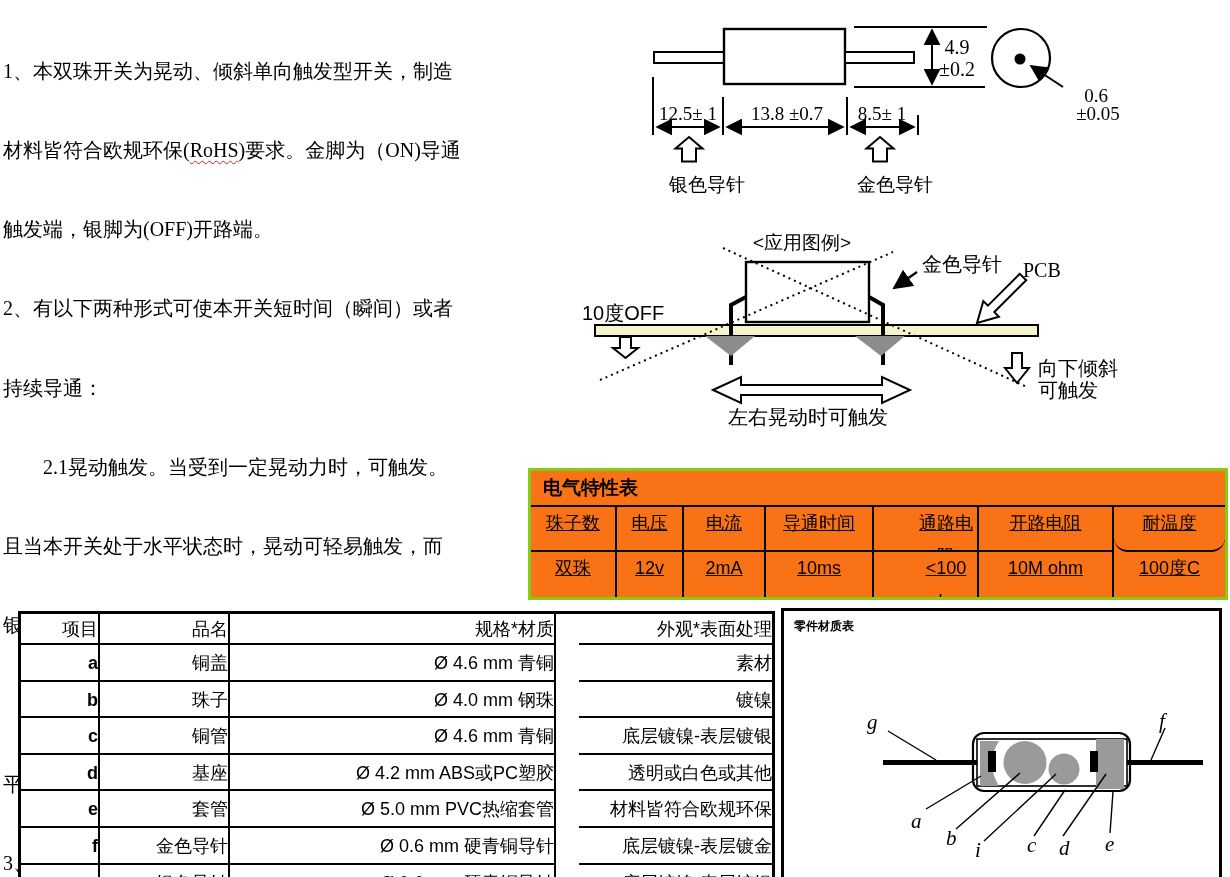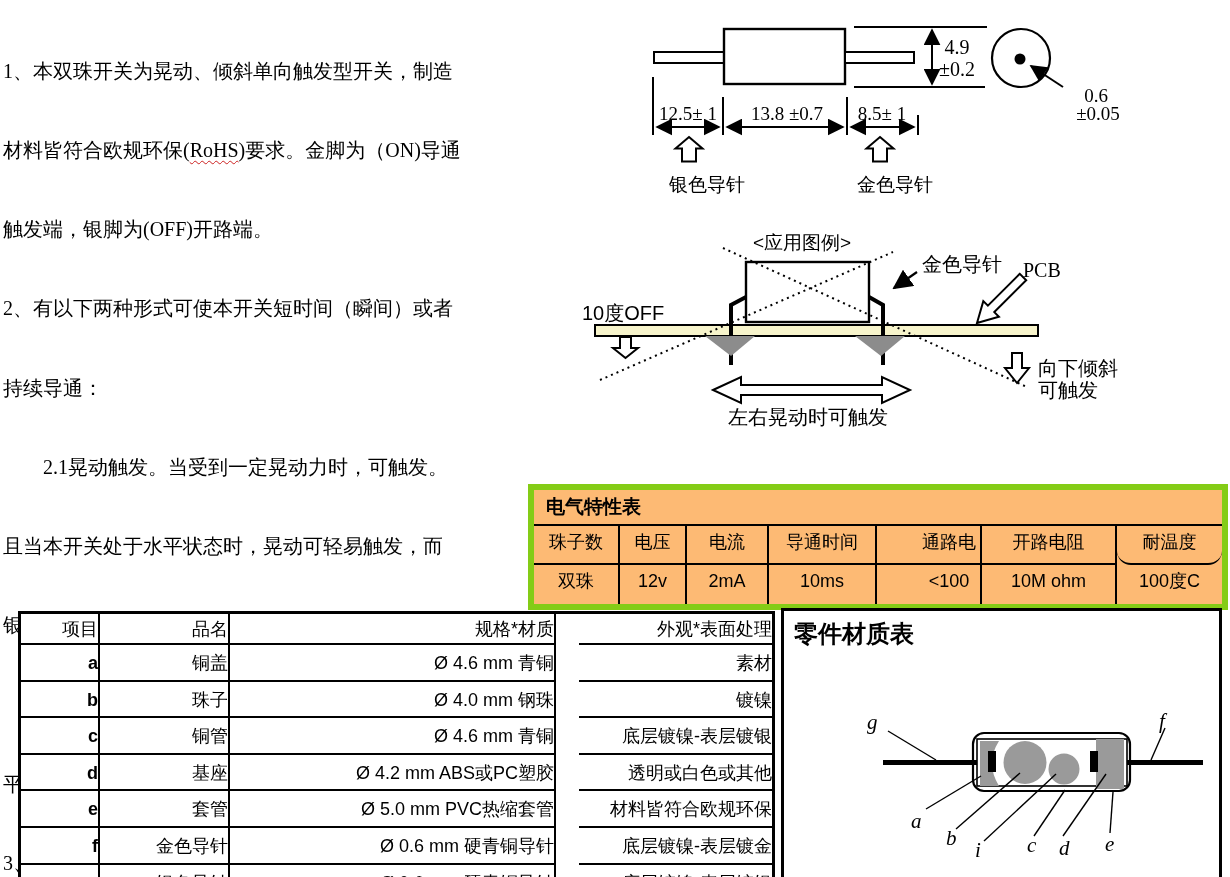--- a/index.html
+++ b/index.html
@@ -8,26 +8,26 @@
 
   
   #left-text{position:absolute;left:3px;top:5px;width:522px;
              font-family:"Liberation Serif","DejaVu Serif",serif;
              font-size:20px;line-height:26.4px;white-space:pre-wrap;}
   .tl{height:26.4px;overflow:visible;}
   .rohs{text-decoration:underline;text-decoration-style:wavy;
         text-decoration-color:#c22;text-decoration-thickness:1px;text-underline-offset:3px;}
 
   
-  #etable{position:absolute;left:528px;top:484px;width:700px;border:6px solid #84cc16;background:#fdba74;box-sizing:border-box;}
+  #etable{position:absolute;left:528px;top:468px;width:700px;border:3px solid #84cc16;background:#f97316;box-sizing:border-box;}
   #etable .title{border-bottom:2px solid #000;height:34px;line-height:34px;font-weight:bold;
                  font-size:19px;padding-left:12px;}
   #etable .row{display:flex;}
   #etable .cell{box-sizing:border-box;border-right:2px solid #000;text-align:center;
-                height:39px;line-height:33px;font-size:18px;overflow:hidden;}
+                height:45px;line-height:33px;font-size:18px;overflow:hidden;text-decoration:underline;}
   #etable .row.hdr .cell{border-bottom:2px solid #000;}
   #etable .cell:last-child{border-right:none;}
   .ew1{width:86px;} .ew2{width:67px;} .ew3{width:82px;} .ew4{width:108px;}
   .ew5{width:105px;padding-left:41px;} .ew6{width:135px;} .ew7{flex:1;border-radius:14px;}
 
   
   #ptable{position:absolute;left:18px;top:611px;width:757px;border:3px solid #000;background:#fff;box-sizing:border-box;}
   #ptable .row{display:flex;}
   #ptable .cell{box-sizing:border-box;border-right:2px solid #000;border-bottom:2px solid #000;
                 font-size:18px;overflow:hidden;text-align:right;}
@@ -36,21 +36,21 @@
   #ptable .r .cell{height:36.6px;line-height:36.6px;}
   .pc1{width:79px;text-align:center;}
   .pc2{width:130px;padding-left:18px;}
   .pc3{width:326px;padding-left:16px;}
   .pc4{flex:1;padding-left:14px;margin-left:23px;}
   #ptable .r .pc1{font-weight:bold;}
 
   
   #mbox{position:absolute;left:781px;top:608px;width:441px;height:290px;
         border:3px solid #000;background:#fff;box-sizing:border-box;}
-  #mbox .title{position:absolute;left:10px;top:7px;font-weight:bold;font-size:24px;text-align:center;}
+  #mbox .title{position:absolute;left:10px;top:7px;font-weight:bold;font-size:12px;text-align:center;}
 
   svg{position:absolute;}
   svg text{font-family:"Liberation Serif","DejaVu Serif",serif;}
   .cjk{font-family:"Liberation Sans","DejaVu Sans",sans-serif;}
   .partletter{font-style:italic;font-size:21px;}
 </style>
 </head>
 <body>
 
 <div id="page">

